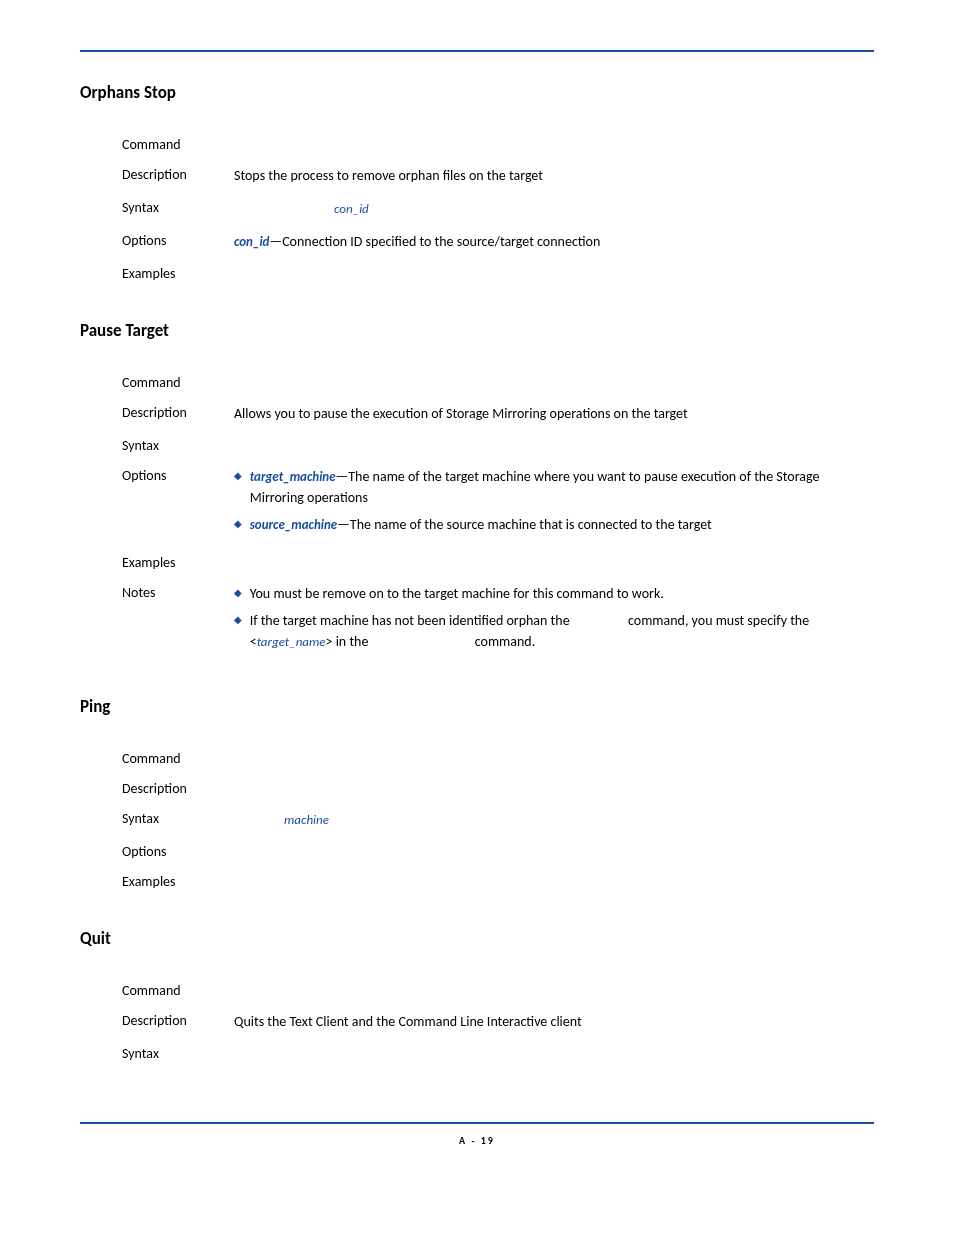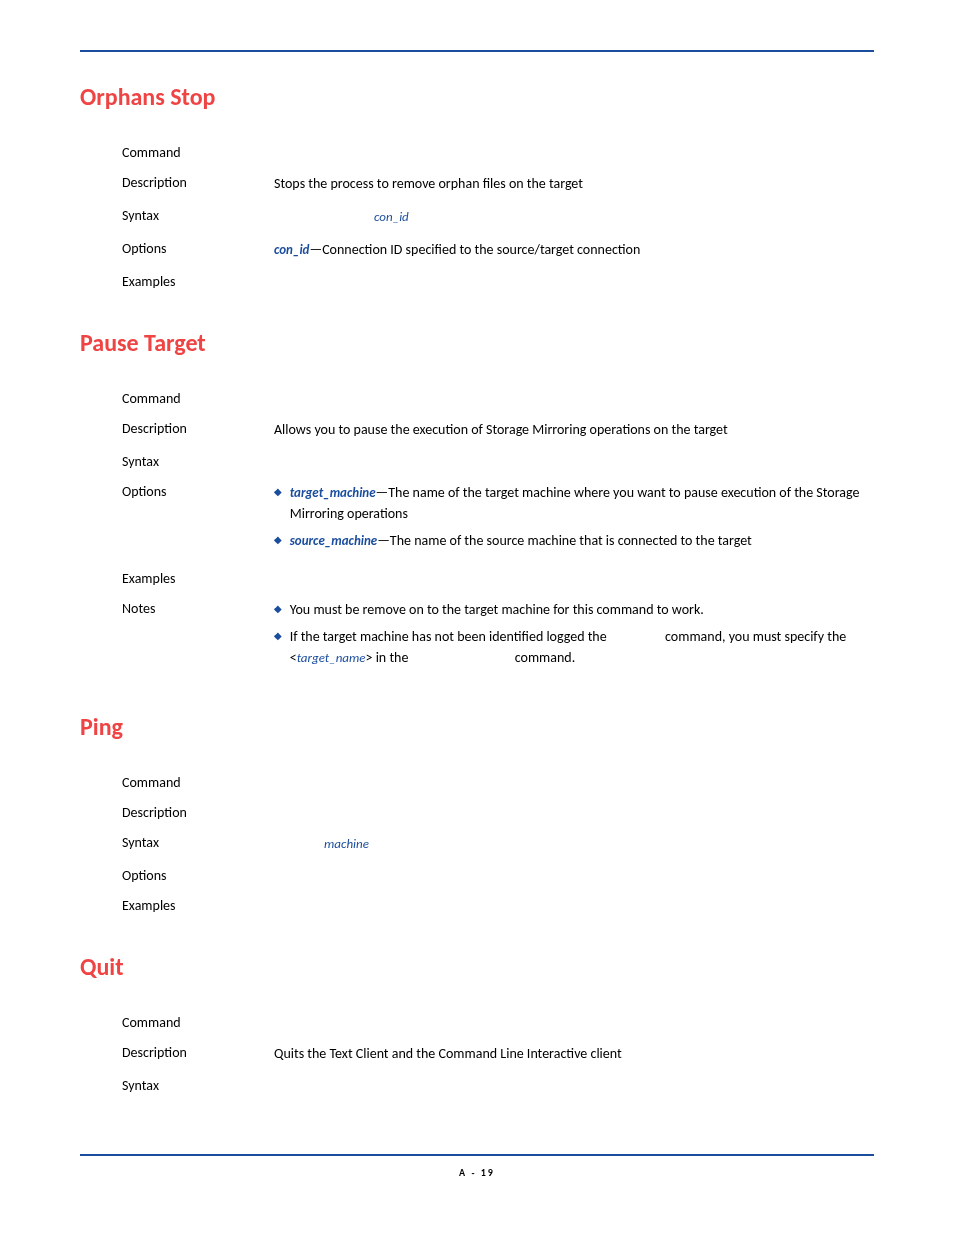--- a/index.html
+++ b/index.html
@@ -1,24 +1,24 @@
 <!DOCTYPE html>
 <html><head>
 <meta charset="utf-8">
 <style>
   * { box-sizing: border-box; margin: 0; padding: 0; }
   html, body { width: 954px; background: #fff; font-family: "Gill Sans", "Gill Sans MT", "Trebuchet MS", Calibri, sans-serif; color: #000; }
   .page { width: 954px; padding: 50px 80px 30px 80px; }
   .hr-top { border: none; border-top: 2px solid #1a4d9e; margin-bottom: 30px; }
   .hr-bottom { border: none; border-top: 2px solid #1a4d9e; margin-top: 20px; margin-bottom: 10px; }
-  .section-title { color: #ef4444; font-size: 24px; font-weight: bold; margin-bottom: 32px; }
+  .section-title { color: #000000; font-size: 17px; font-weight: bold; margin-bottom: 32px; }
   .block { margin-left: 42px; margin-bottom: 38px; }
   .row { display: flex; align-items: flex-start; margin-bottom: 12px; }
   .label { width: 112px; flex: 0 0 112px; font-weight: normal; font-size: 14px; padding-top: 1px; }
-  .val { flex: 1 1 auto; font-size: 14px; line-height: 1.5; margin-left: 40px; }
+  .val { flex: 1 1 auto; font-size: 14px; line-height: 1.5; }
   .kw-blue { color: #1a4d9e; font-style: italic; font-weight: bold; font-size: 13px; }
   .kw-blue-light { color: #1a4d9e; font-style: italic; font-size: 13px; }
   .bullet { display: flex; align-items: flex-start; margin-bottom: 6px; }
   .diamond { color: #1a4d9e; font-size: 10px; line-height: 20px; margin-right: 8px; flex: 0 0 auto; }
   .syntax-line { font-size: 14px; }
   .footer { text-align: center; font-size: 10px; font-weight: bold; letter-spacing: 2px; }
   .inline { display: inline; }
 </style>
 </head>
 <body>
@@ -91,21 +91,21 @@
     <div class="row">
       <div class="label">Notes</div>
       <div class="val">
         <div class="bullet">
           <span class="diamond">◆</span>
           <div>You must be remove on to the target machine for this command to work.</div>
         </div>
         <div class="bullet">
           <span class="diamond">◆</span>
           <div>
-            <span class="inline">If the target machine has not been identified logged the </span><span style="display:inline-block; width:52px;"></span><span class="inline"> command, you must specify the &lt;</span><span class="kw-blue-light inline">target_name</span><span class="inline">&gt; in the </span><span style="display:inline-block; width:100px;"></span><span class="inline"> command.</span>
+            <span class="inline">If the target machine has not been identified orphan the </span><span style="display:inline-block; width:52px;"></span><span class="inline"> command, you must specify the &lt;</span><span class="kw-blue-light inline">target_name</span><span class="inline">&gt; in the </span><span style="display:inline-block; width:100px;"></span><span class="inline"> command.</span>
           </div>
         </div>
       </div>
     </div>
   </div>
 
   <h2 class="section-title">Ping</h2>
   <div class="block">
     <div class="row">
       <div class="label">Command</div>

